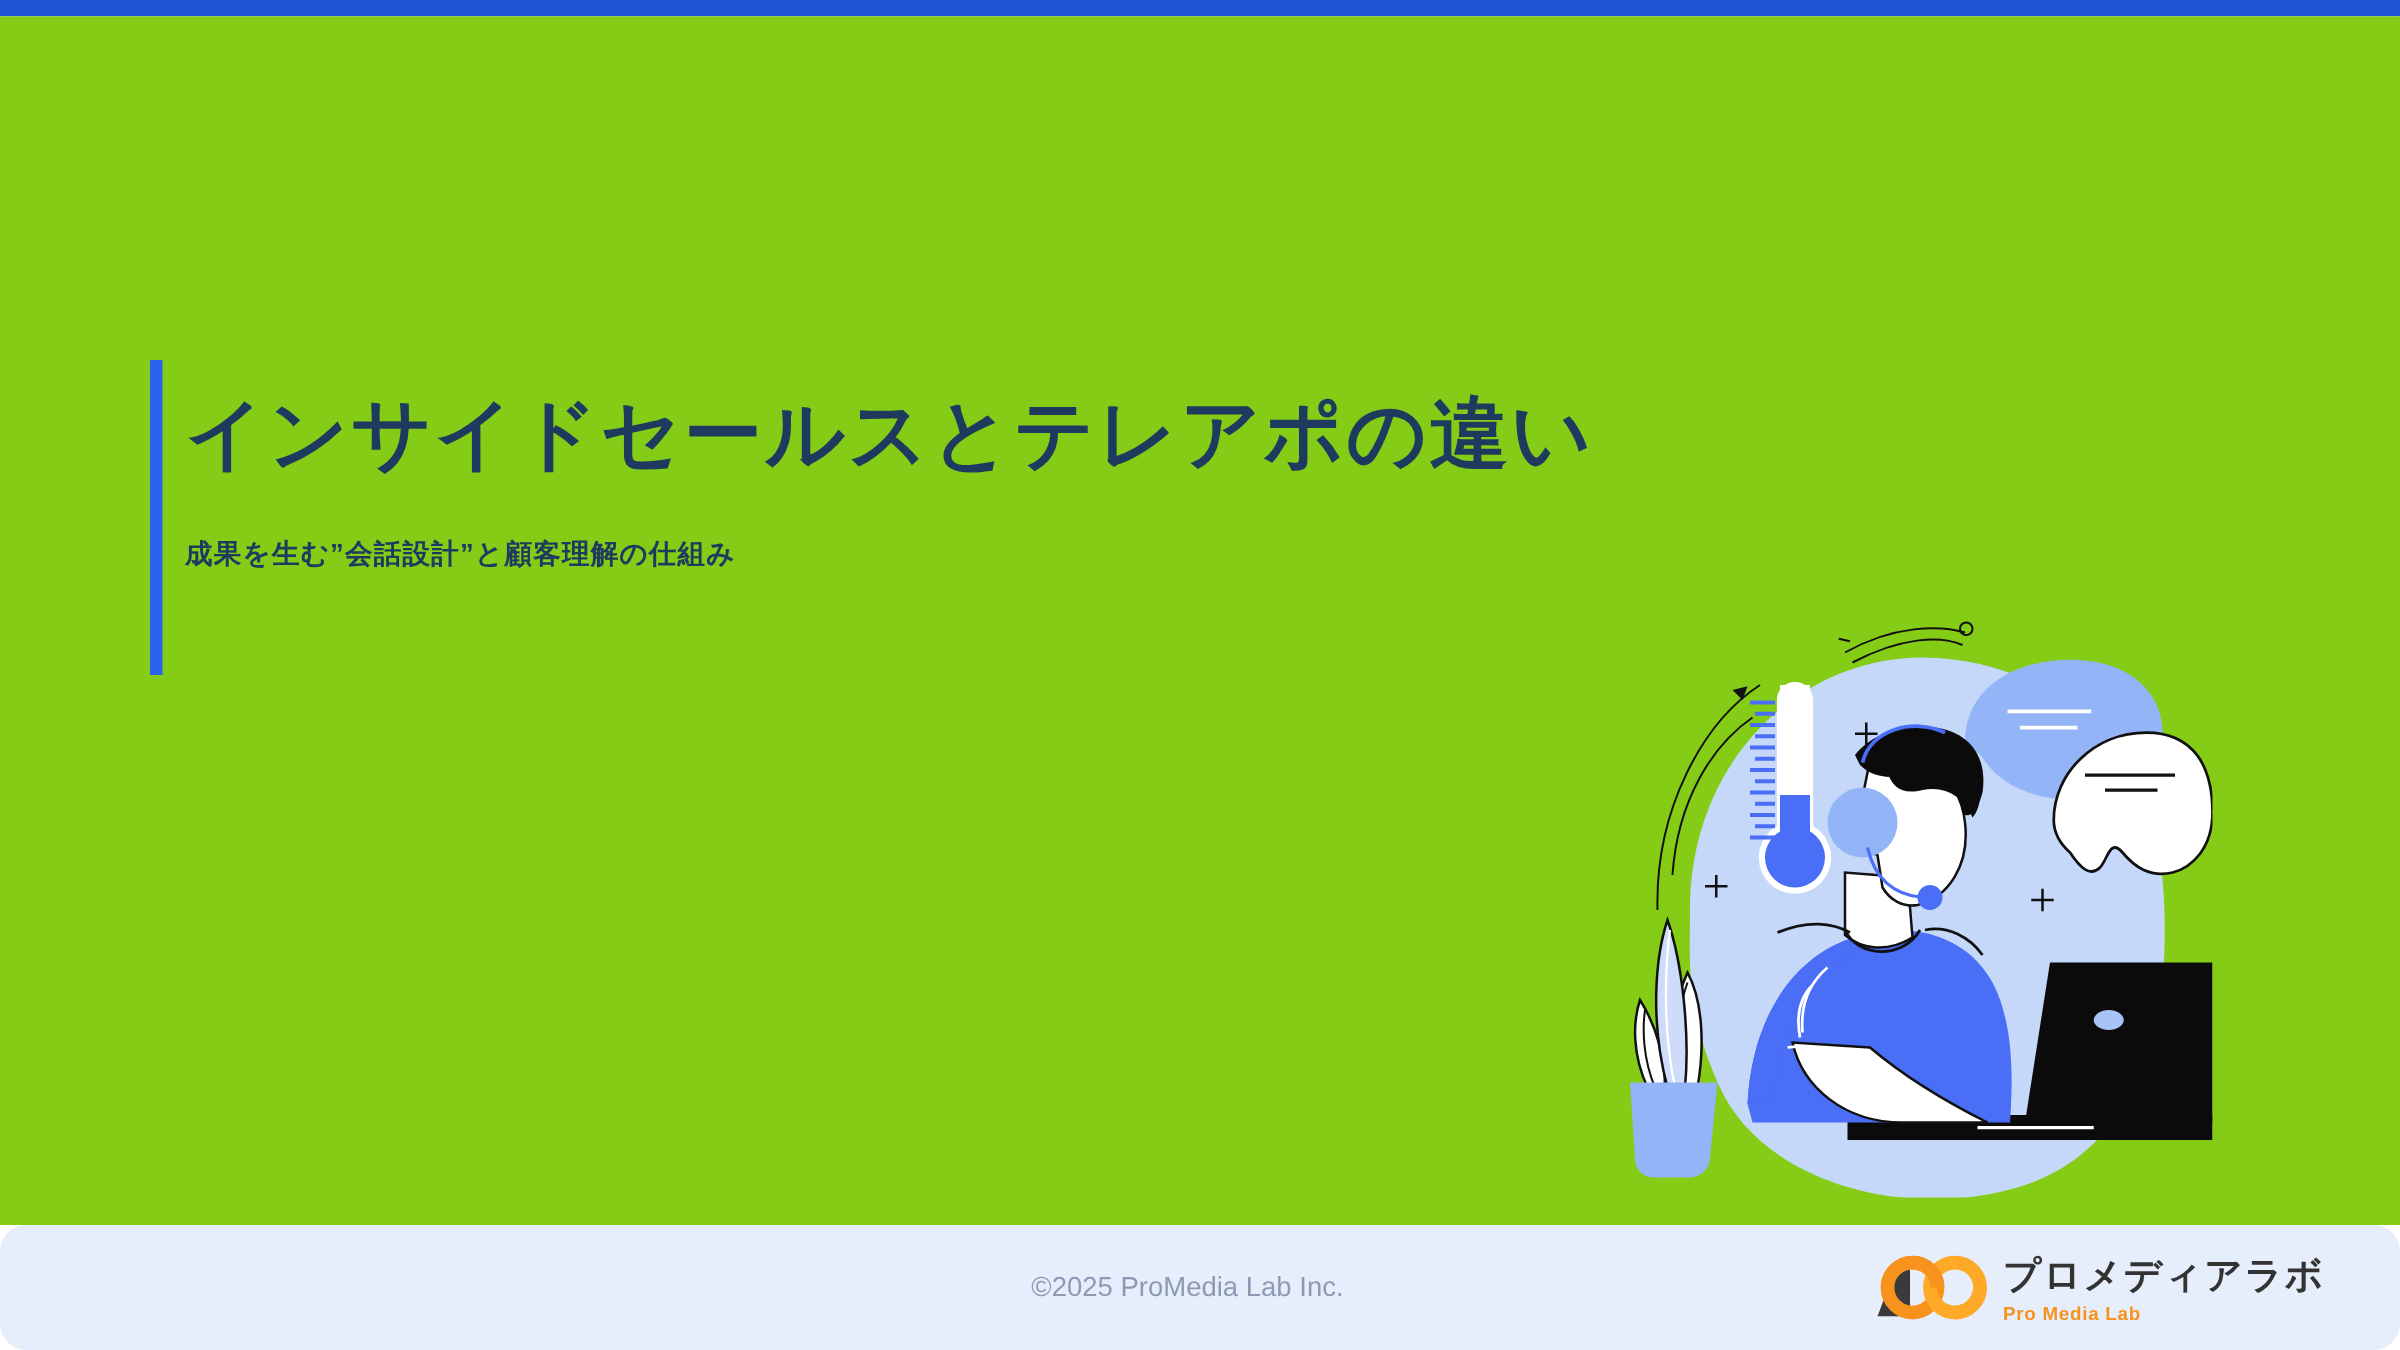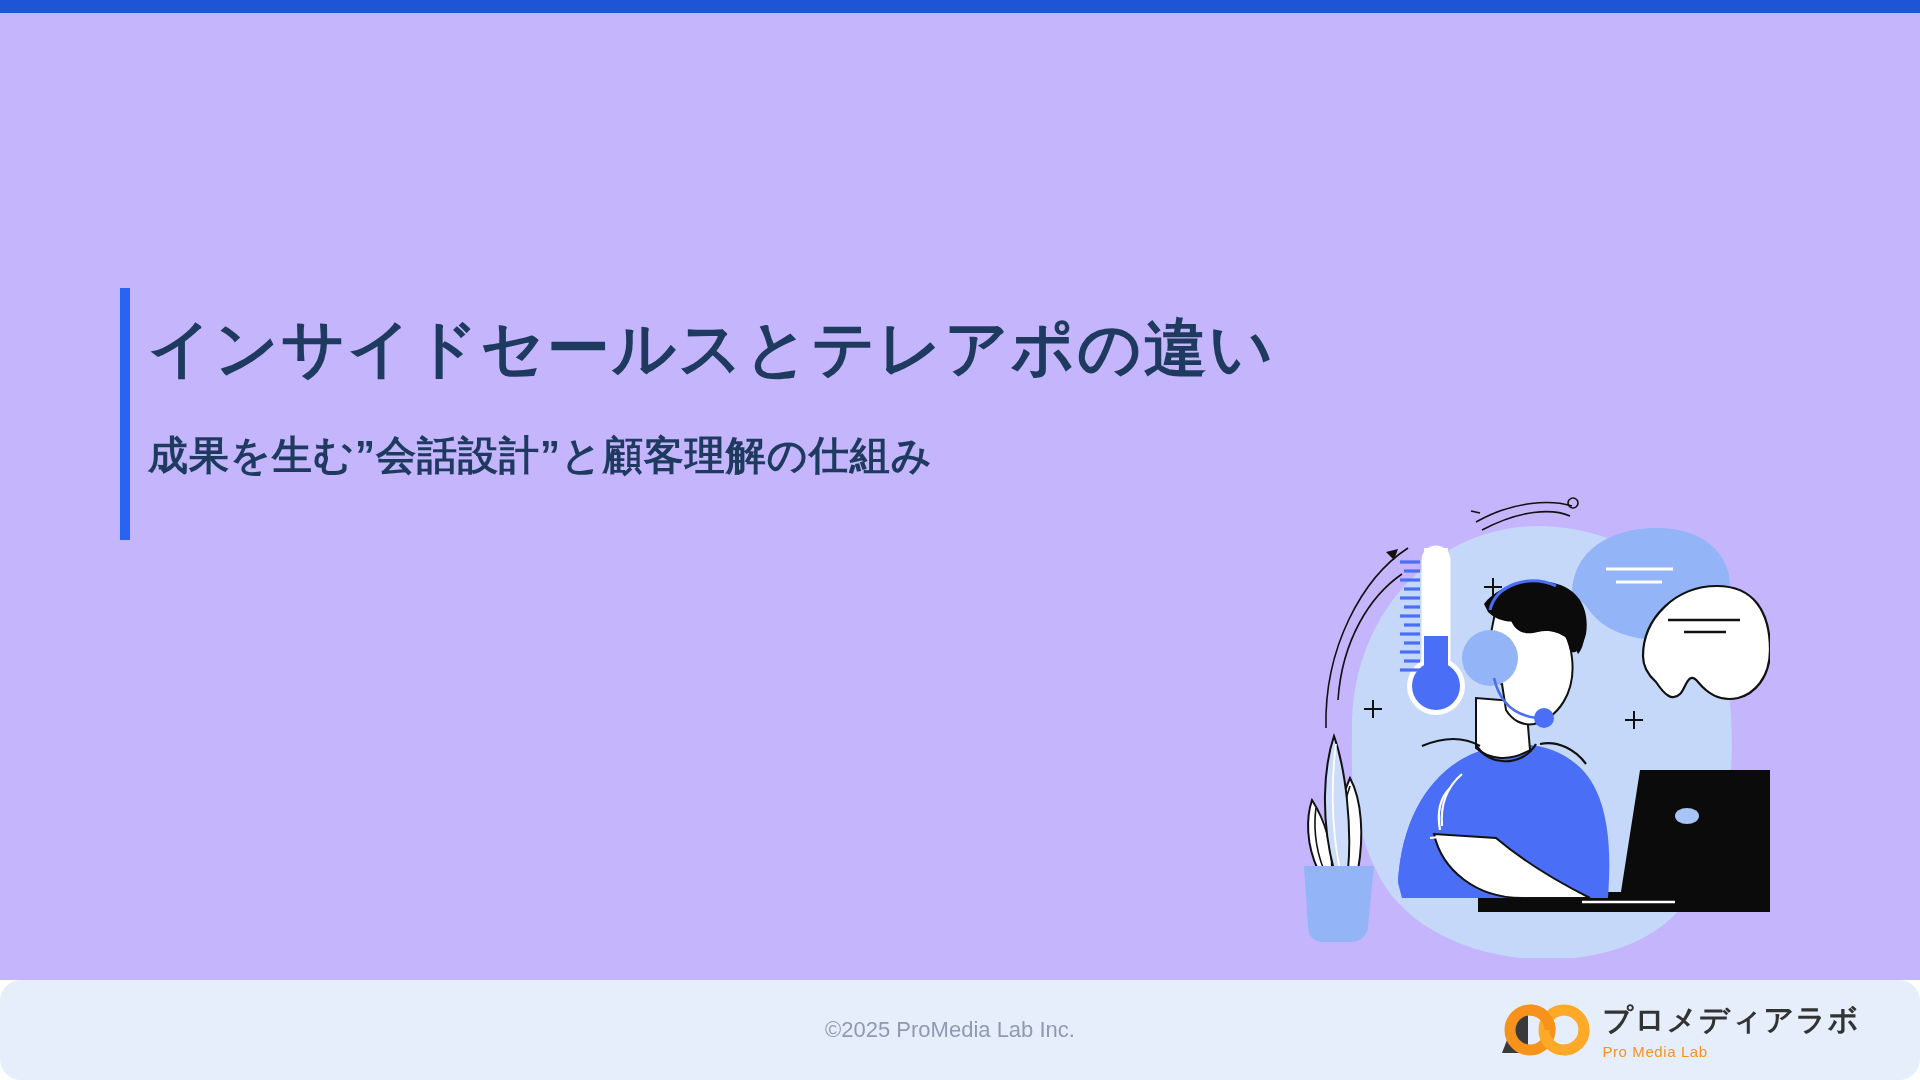--- a/index.html
+++ b/index.html
@@ -11,42 +11,42 @@
     position:relative;
   }
   
   #top-bar {
     position:absolute; top:0; left:0; width:1920px; height:13px;
     background:#1d55d4;
   }
   
   #slide {
     position:absolute; top:13px; left:0; width:1920px; height:967px;
-    background:#c4b5fd;
+    background:#84cc16;
   }
   
   #title-block {
     position:absolute; left:120px; top:275px; width:1340px;
   }
   #title-accent {
     position:absolute; left:0px; top:0px; width:10px; height:252px;
     background:#2a63ef;
   }
   #title-text {
     position:absolute; left:28px; top:26px;
     font-size:63px;
     font-weight:bold;
     color:#1e3a5f;
     letter-spacing:2px;
     white-space:nowrap;
     line-height:1.1;
   }
   #subtitle-text {
     position:absolute; left:28px; top:140px;
-    font-size:40px;
+    font-size:22px;
     font-weight:bold;
     color:#1e3a5f;
     letter-spacing:1px;
     white-space:nowrap;
   }
   
   #illustration {
     position:absolute; left:1290px; top:465px; width:480px; height:480px;
   }
   #illustration svg { display:block; width:480px; height:480px; }
@@ -68,21 +68,21 @@
     display:flex; align-items:center; gap:6px;
   }
   #logo-mark { width:98px; height:58px; }
   #logo-mark svg { display:block; }
   #logo-words { display:flex; flex-direction:column; gap:2px; }
   #logo-jp {
     font-size:30px; font-weight:bold; color:#333333;
     letter-spacing:1.5px; white-space:nowrap;
   }
   #logo-en {
-    font-size:15px; font-weight:normal; color:#f7931d;
+    font-size:15px; font-weight:bold; color:#f7931d;
     letter-spacing:0.6px; white-space:nowrap;
   }
 </style>
 </head>
 <body>
 
 <div id="top-bar"></div>
 
 <div id="slide">
 

